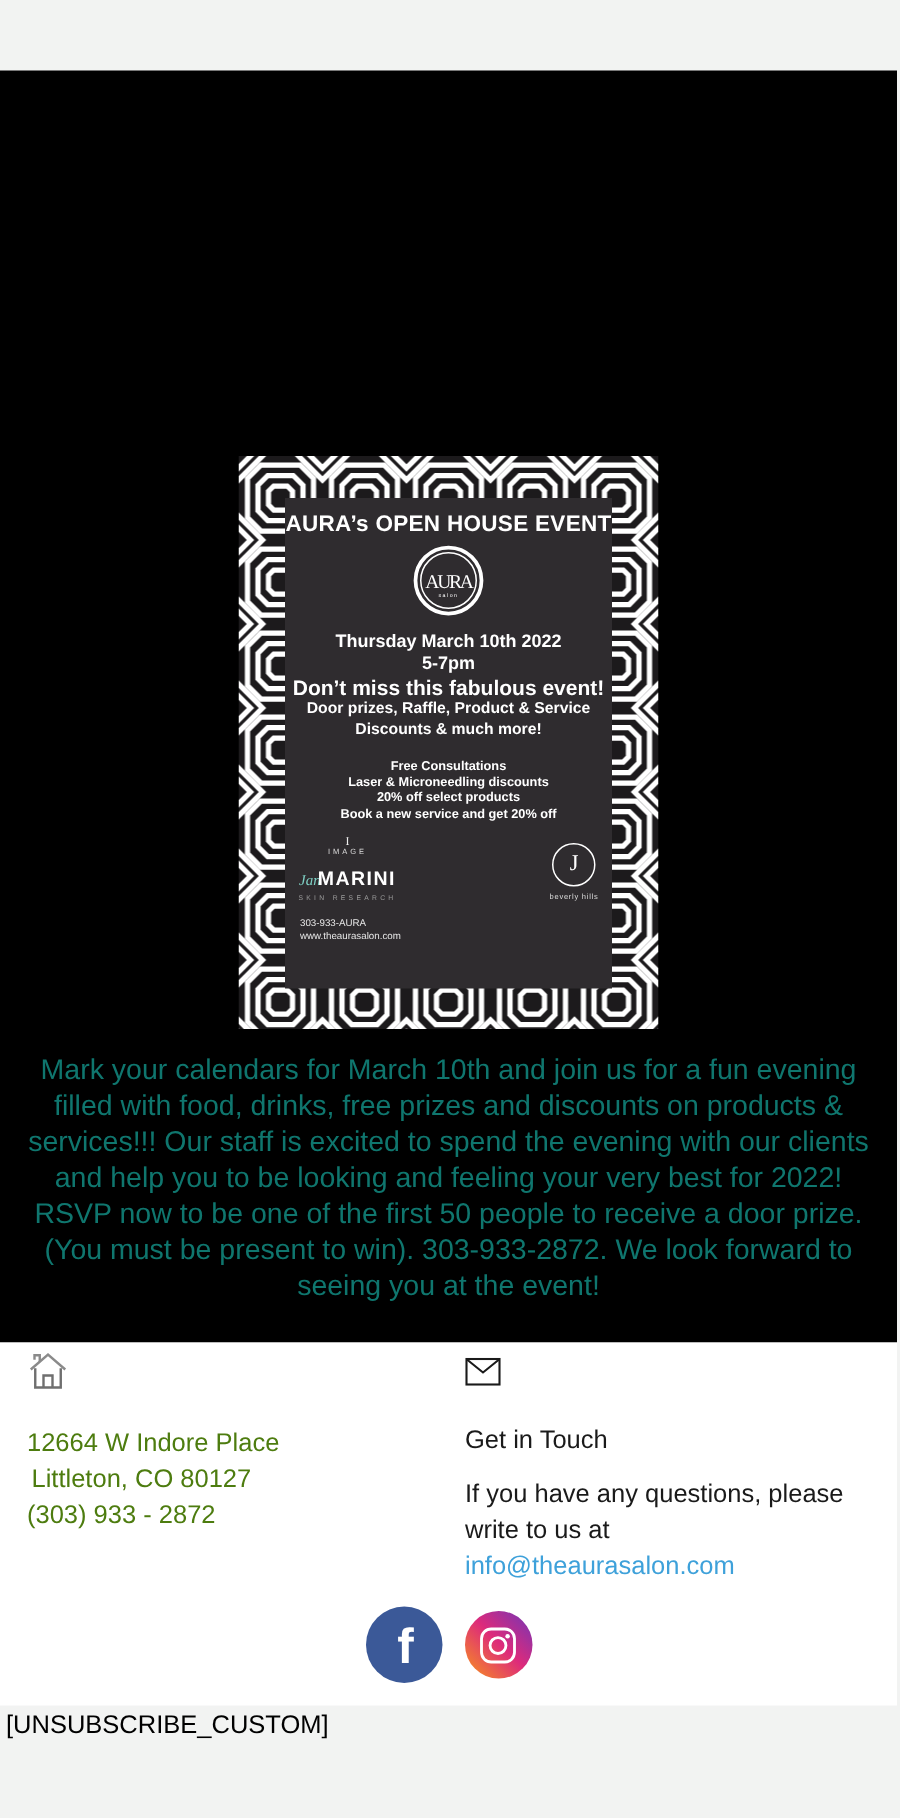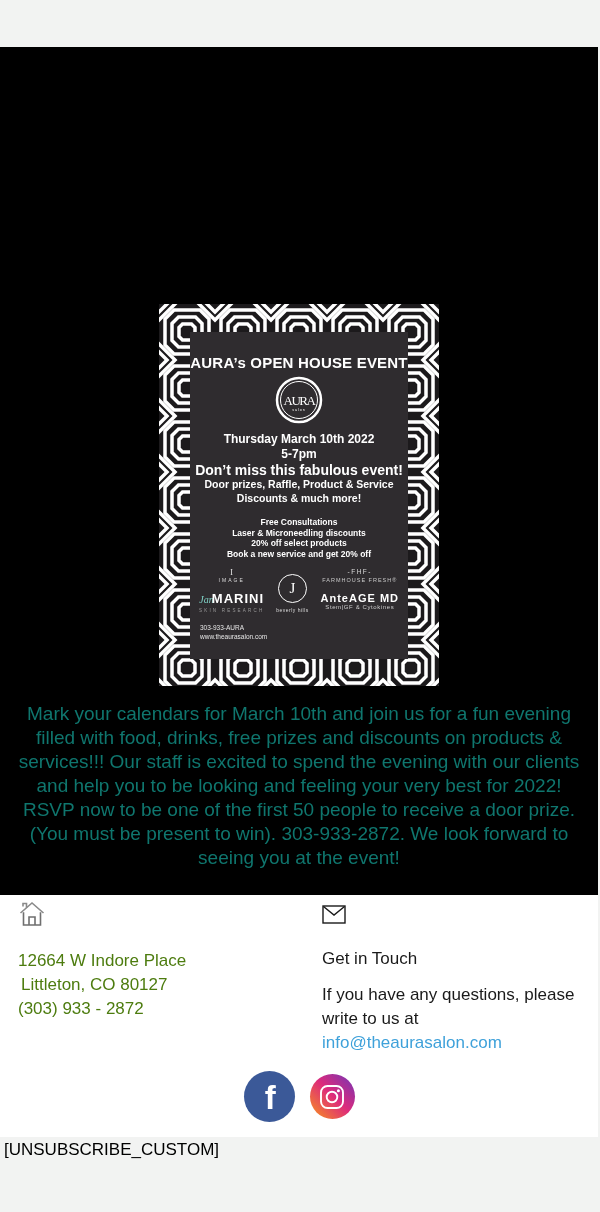--- a/index.html
+++ b/index.html
@@ -23,21 +23,21 @@
     position:relative;
   }
   .flyer-pattern { position:absolute; left:0; top:0; }
   .flyer-inner {
     position:absolute; left:31px; top:28px; right:31px; bottom:27px;
     background:#2f2c2f;
     color:#fff;
     text-align:center;
     overflow:hidden;
   }
-  .f-title { margin-top:22px; font-size:15px; font-weight:bold; letter-spacing:.2px; }
+  .f-title { margin-top:9px; font-size:15px; font-weight:bold; letter-spacing:.2px; }
   .f-logo { width:48px; height:48px; margin:5px auto 0 auto; }
   .f-date { margin-top:4px; font-size:12px; font-weight:bold; line-height:15px; }
   .f-time { font-size:12px; font-weight:bold; line-height:15px; }
   .f-headline { font-size:14px; font-weight:bold; }
   .f-subhead { font-size:10.5px; font-weight:bold; line-height:13.5px; }
   .f-offers { margin-top:12px; font-size:8.5px; font-weight:bold; line-height:10.5px; }
   .f-brands {
     margin-top:9px; padding:0 9px;
     display:flex; justify-content:space-between; align-items:flex-start;
     text-align:center;
@@ -66,21 +66,21 @@
   }
 
   .hero-paragraph {
     width:576px; margin:16px auto 0 auto;
     color:#0f766e; font-size:19px; line-height:24px; text-align:center;
   }
 
   
   .footer { height:242px; background:#fff; position:relative; }
   .footer-col-left  { position:absolute; left:18px;  top:5px; width:272px; }
-  .footer-col-right { position:absolute; left:322px; top:5px; width:272px; }
+  .footer-col-right { position:absolute; left:310px; top:5px; width:272px; }
   .footer-title { font-size:17px; color:#1a1a1a; }
   .footer-col-left .footer-title { margin-top:22px; }
   .footer-col-right .footer-title { margin-top:21px; }
   .footer-address { margin-top:17px; font-size:17px; line-height:24px; color:#4d7c0f; }
   .footer-address .indent { padding-left:3px; }
   .footer-text { margin-top:14px; font-size:17px; line-height:24px; color:#1a1a1a; }
   .email-link { color:#3ea1da; text-decoration:none; }
   .footer-col-right .icon-wrap { margin-top:5px; }
 
   .social-row {
@@ -163,28 +163,20 @@
             <div class="b-image-label">IMAGE</div>
             <div class="b-marini">
               <span class="b-marini-script">Jan</span><span class="b-marini-name">MARINI</span>
               <div class="b-marini-sub">SKIN RESEARCH</div>
             </div>
           </div>
           <div class="b-col">
             <div class="j-circle">J</div>
             <div class="j-sub">beverly hills</div>
           </div>
-          <div class="b-col">
-            <div class="b-fhf-mark">-FHF-</div>
-            <div class="b-fhf-label">FARMHOUSE FRESH®</div>
-            <div class="b-anteage">
-              <div class="b-anteage-name">AnteAGE MD</div>
-              <div class="b-anteage-sub">Stem|GF &amp; Cytokines</div>
-            </div>
-          </div>
         </div>
 
         <div class="f-contact">
           <div>303-933-AURA</div>
           <div>www.theaurasalon.com</div>
 
         </div>
       </div>
     </div>
 

